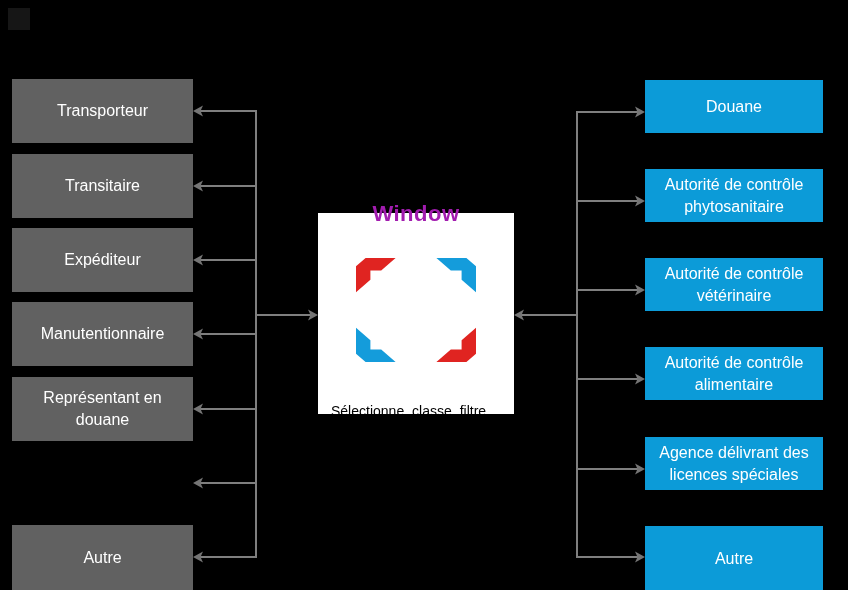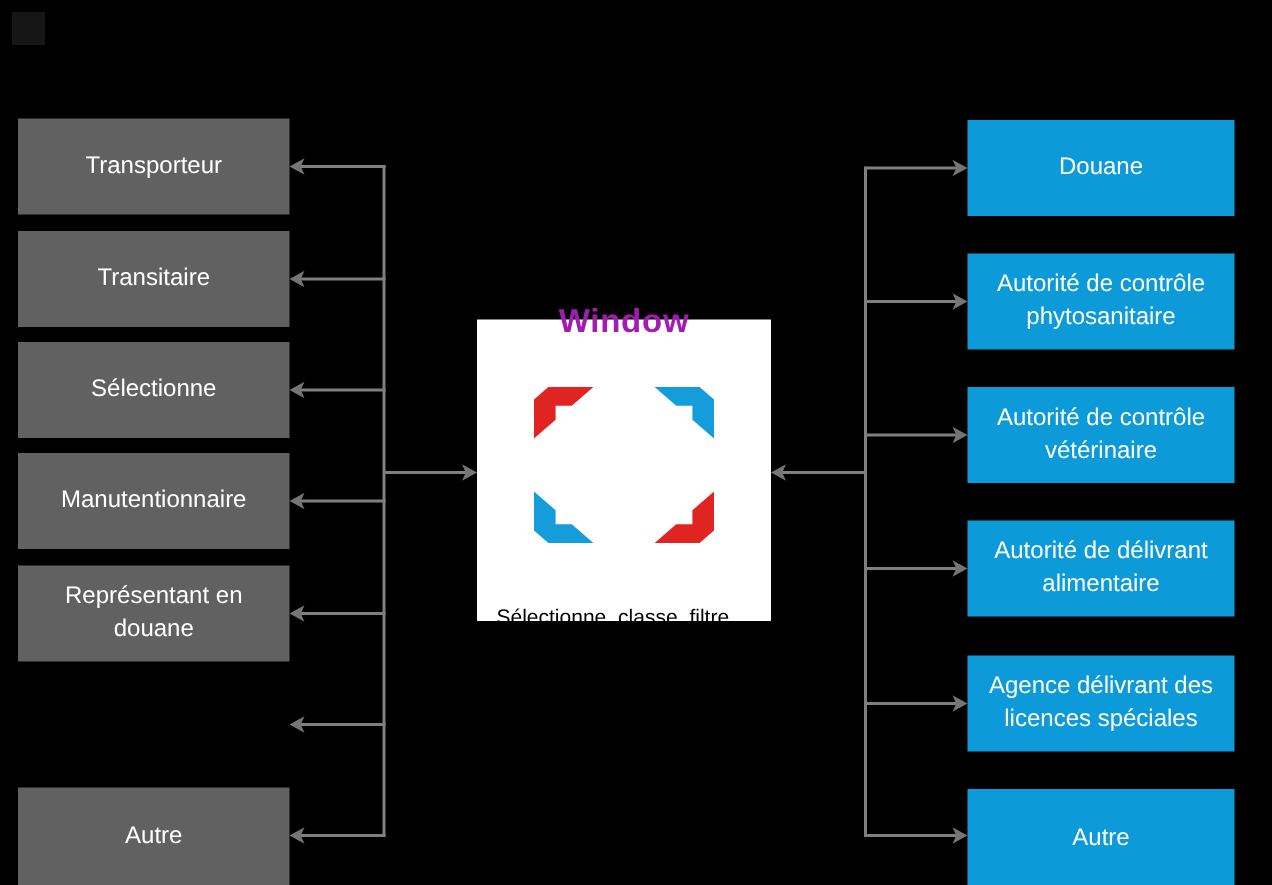--- a/index.html
+++ b/index.html
@@ -6,21 +6,21 @@
   .stage{
     position:relative;width:848px;height:590px;overflow:hidden;
     background:#000;font-family:"Liberation Sans",sans-serif;
   }
   .node{
     position:absolute;display:flex;align-items:center;justify-content:center;
     text-align:center;color:#fff;font-size:16px;line-height:22px;
     padding:0 12px;box-sizing:border-box;
   }
   .lnode{left:12px;width:181px;height:64px;background:#616161;}
-  .rnode{left:645px;width:178px;height:64px;background:#0c9bd8;}
+  .rnode{left:645px;width:178px;height:53px;background:#0c9bd8;}
   .connectors{position:absolute;left:0;top:0;pointer-events:none;}
   .window{
     position:absolute;left:318px;top:213px;width:196px;height:201px;
     background:#ffffff;
   }
   .window-title{
     position:absolute;top:-12px;left:0;right:0;text-align:center;
     font-size:22px;font-weight:bold;color:#a21caf;letter-spacing:0.5px;
   }
   .window-caption{
@@ -84,21 +84,21 @@
     </g>
   </svg>
 
   <div class="node lnode" style="top:79px">
       <span>Transporteur</span>
     </div>
   <div class="node lnode" style="top:154px">
       <span>Transitaire</span>
     </div>
   <div class="node lnode" style="top:228px">
-      <span>Sélectionne</span>
+      <span>Expéditeur</span>
     </div>
   <div class="node lnode" style="top:302px">
       <span>Manutentionnaire</span>
     </div>
   <div class="node lnode" style="top:377px">
       <span>Représentant en douane</span>
     </div>
   <div class="node lnode" style="top:525px;height:66px">
       <span>Autre</span>
     </div>
@@ -106,21 +106,21 @@
   <div class="node rnode" style="top:80px">
       <span>Douane</span>
     </div>
   <div class="node rnode" style="top:169px">
       <span>Autorité de contrôle phytosanitaire</span>
     </div>
   <div class="node rnode" style="top:258px">
       <span>Autorité de contrôle vétérinaire</span>
     </div>
   <div class="node rnode" style="top:347px">
-      <span>Autorité de délivrant alimentaire</span>
+      <span>Autorité de contrôle alimentaire</span>
     </div>
   <div class="node rnode" style="top:437px">
       <span>Agence délivrant des licences spéciales</span>
     </div>
   <div class="node rnode" style="top:526px;height:66px">
       <span>Autre</span>
     </div>
 
   <div class="window">
     <div class="window-title">Window</div>

